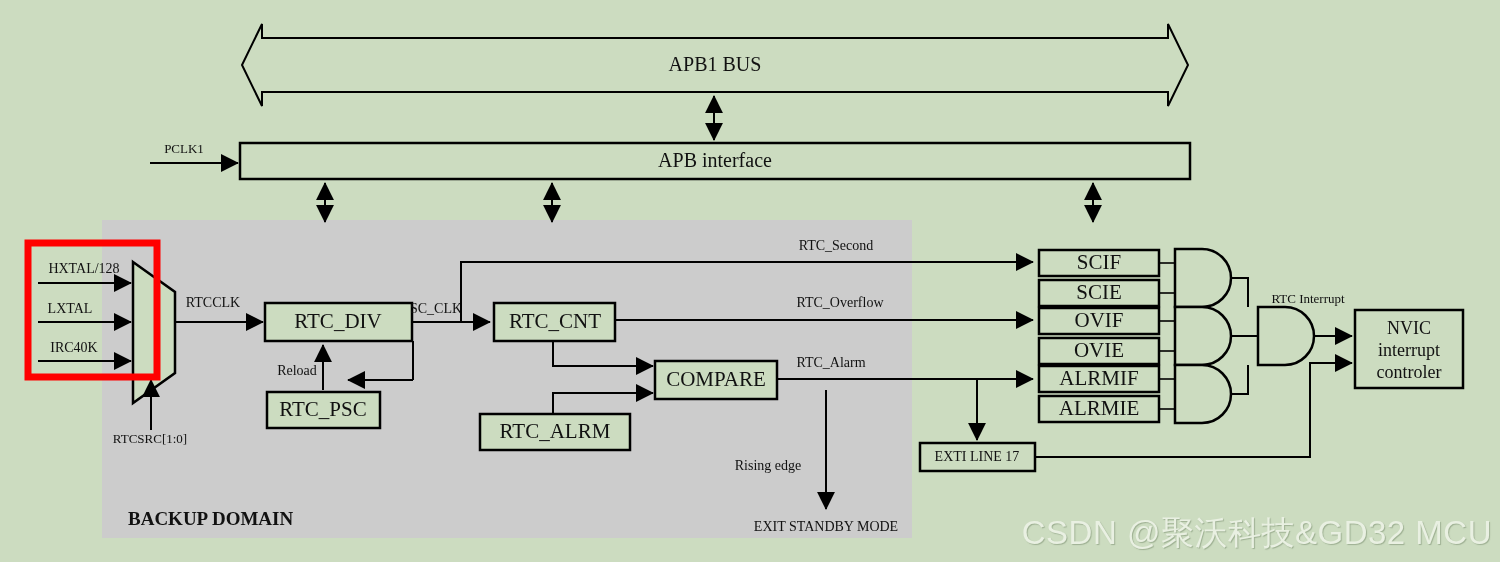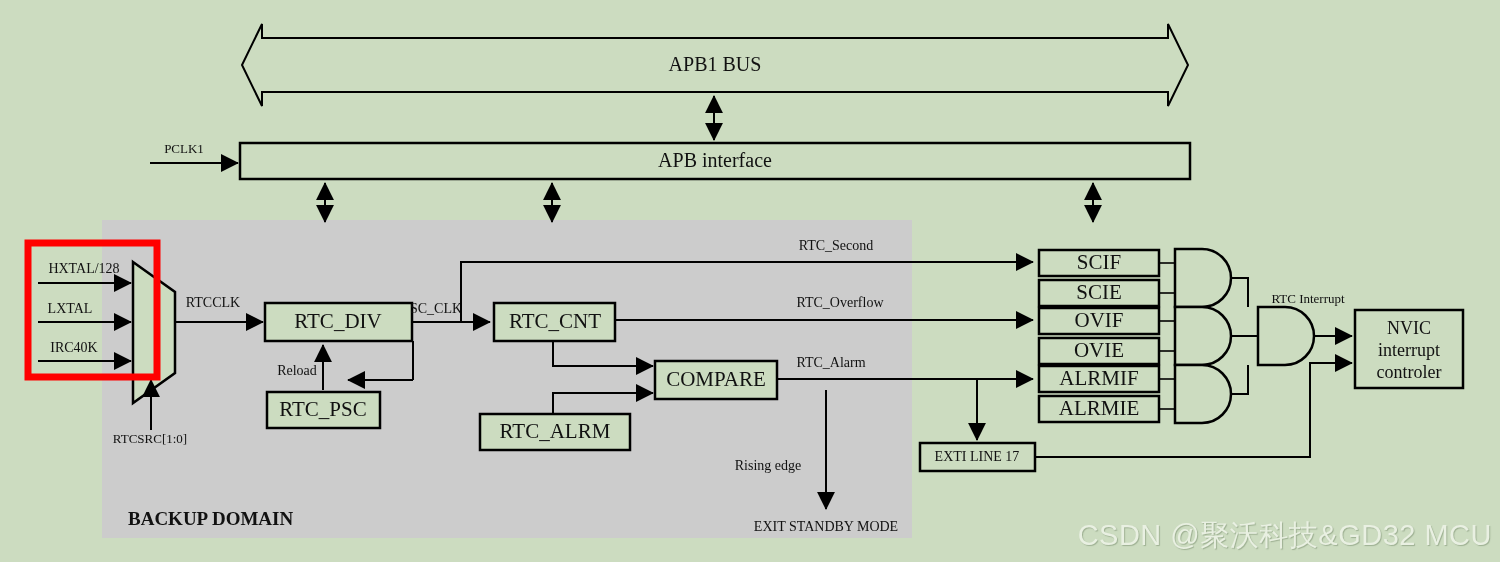--- a/index.html
+++ b/index.html
@@ -17,21 +17,21 @@
   .sigText{font-size:14px;text-anchor:middle;dominant-baseline:middle;}
   .smallText{font-size:13px;text-anchor:middle;dominant-baseline:middle;}
   .busText{font-size:20px;text-anchor:middle;dominant-baseline:middle;}
   .domainText{font-size:19px;font-weight:bold;text-anchor:start;dominant-baseline:middle;}
   .box{fill:#ccdcc0;stroke:#000;stroke-width:2.5;}
   .wire{stroke:#000;stroke-width:2;fill:none;}
   .thinwire{stroke:#000;stroke-width:1.6;fill:none;}
   .watermark{
     position:absolute;right:8px;bottom:6px;
     font-family:"Liberation Sans", sans-serif;
-    font-size:29px;color:#e9f0e2;
+    font-size:33px;color:#e9f0e2;
     text-shadow:1px 1px 1px rgba(120,140,110,.55);
     letter-spacing:.5px;white-space:nowrap;
     pointer-events:none;
   }
 </style>
 </head>
 <body>
 
 <div id="root">
 

